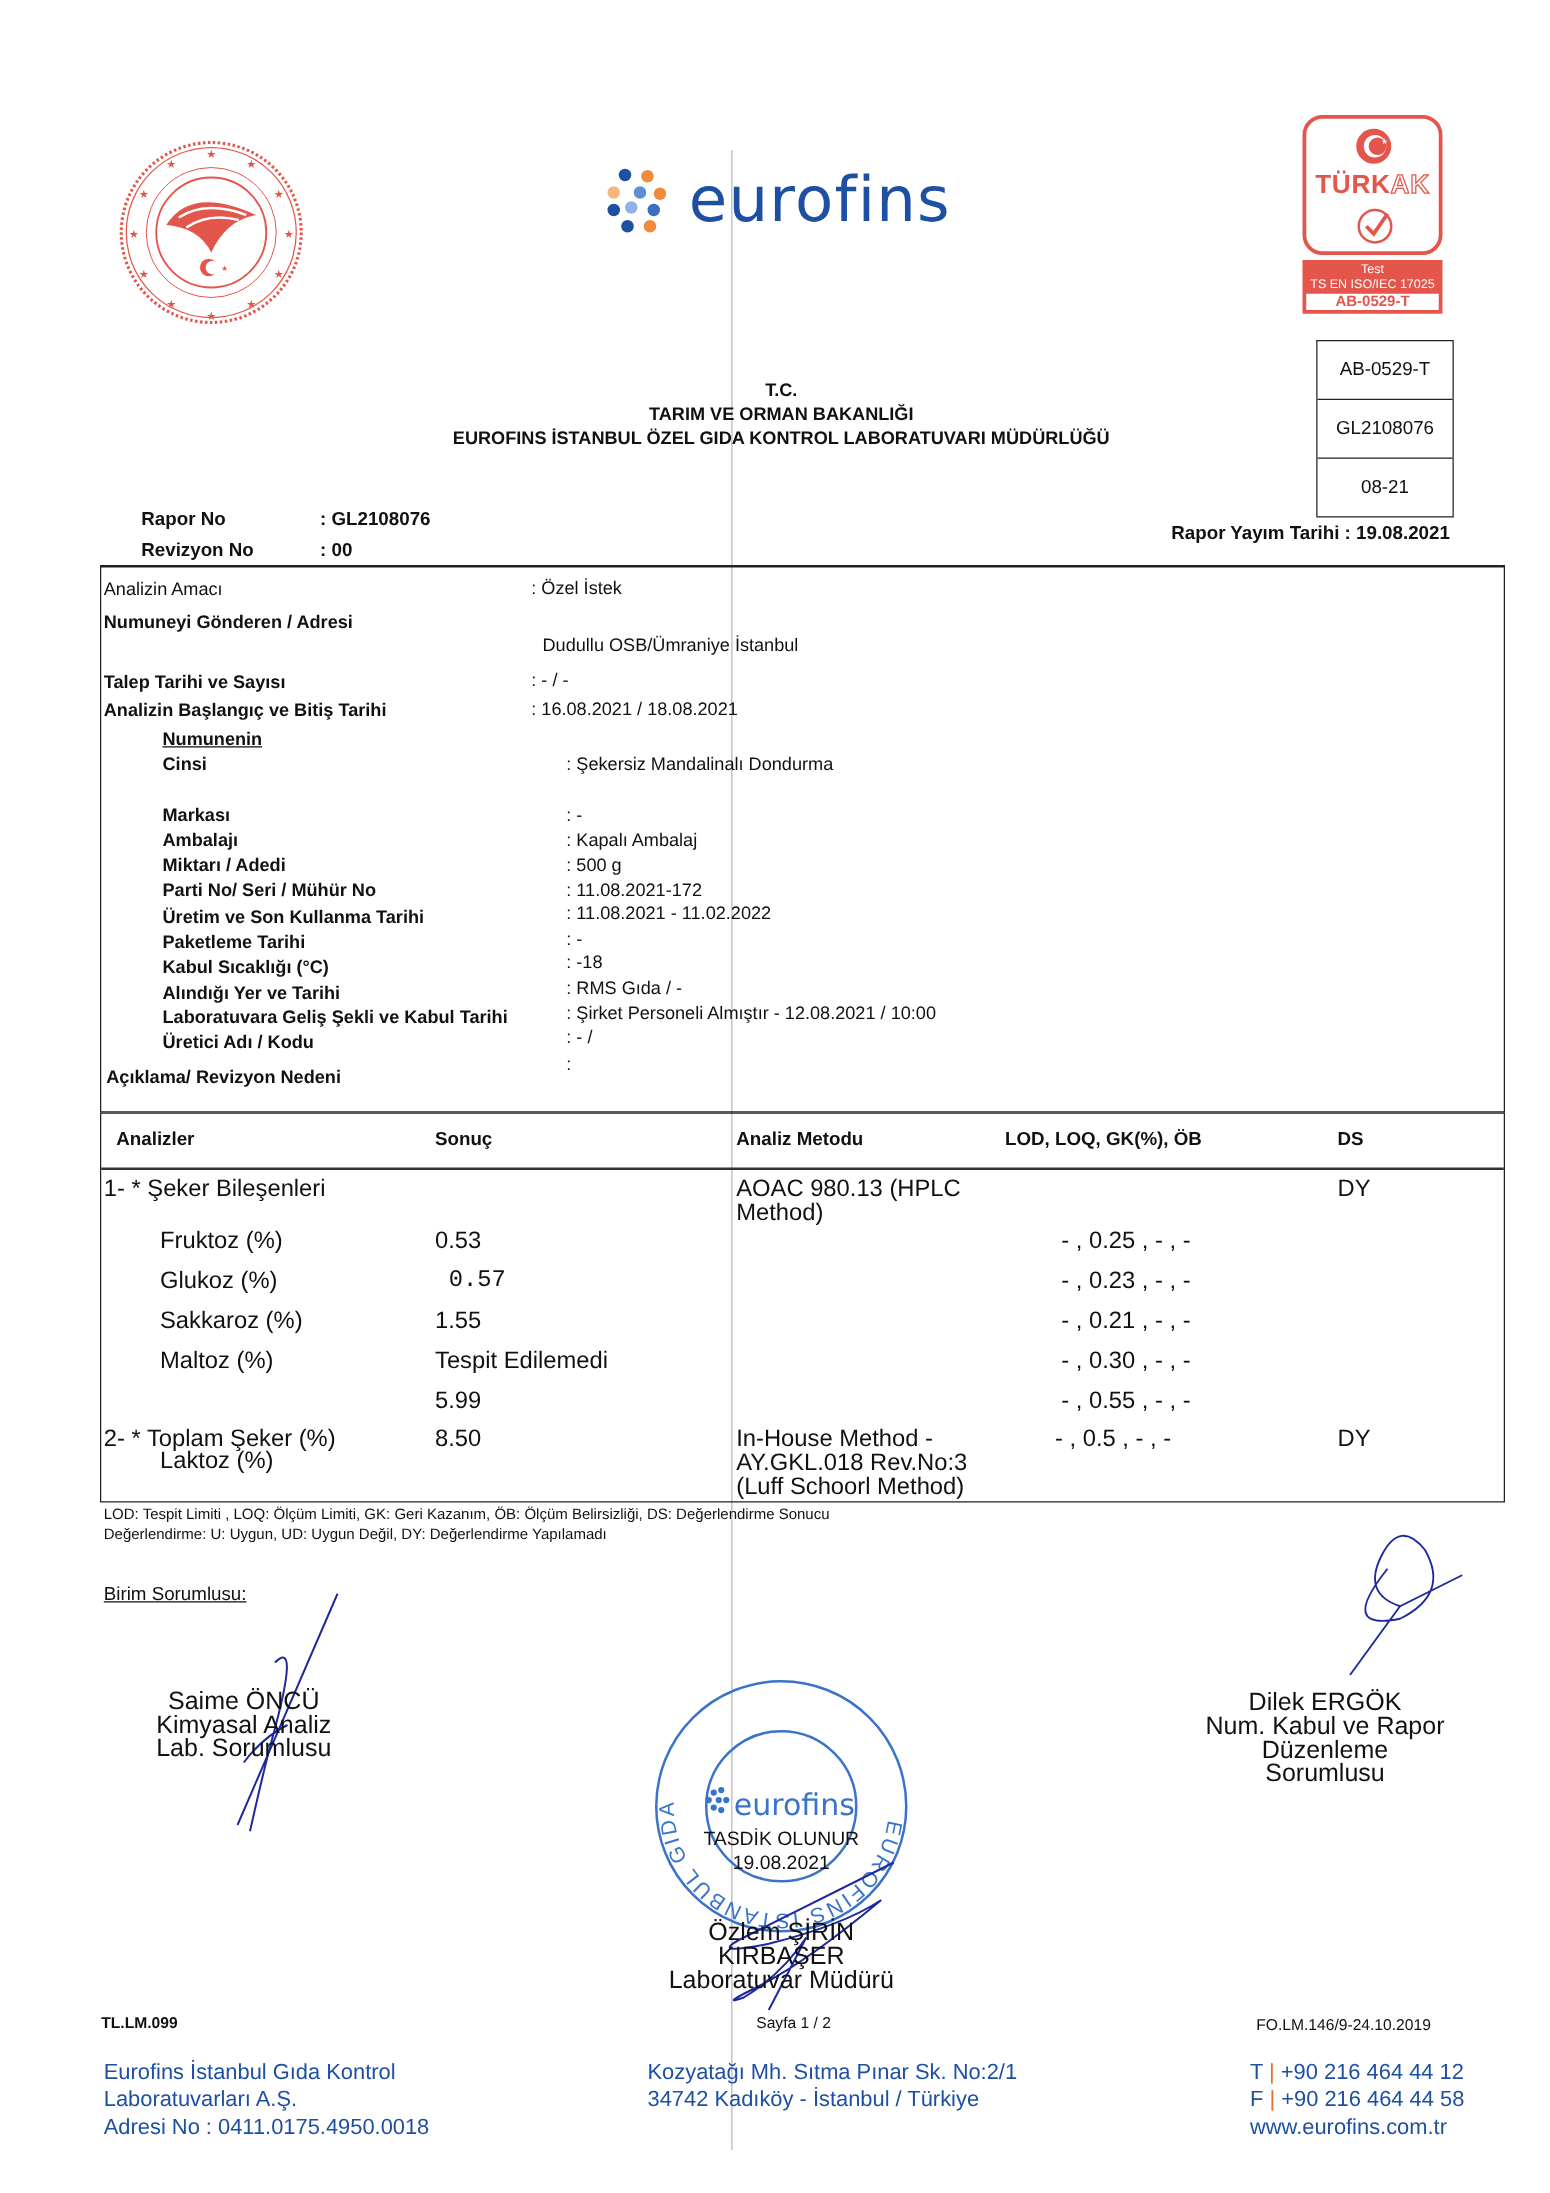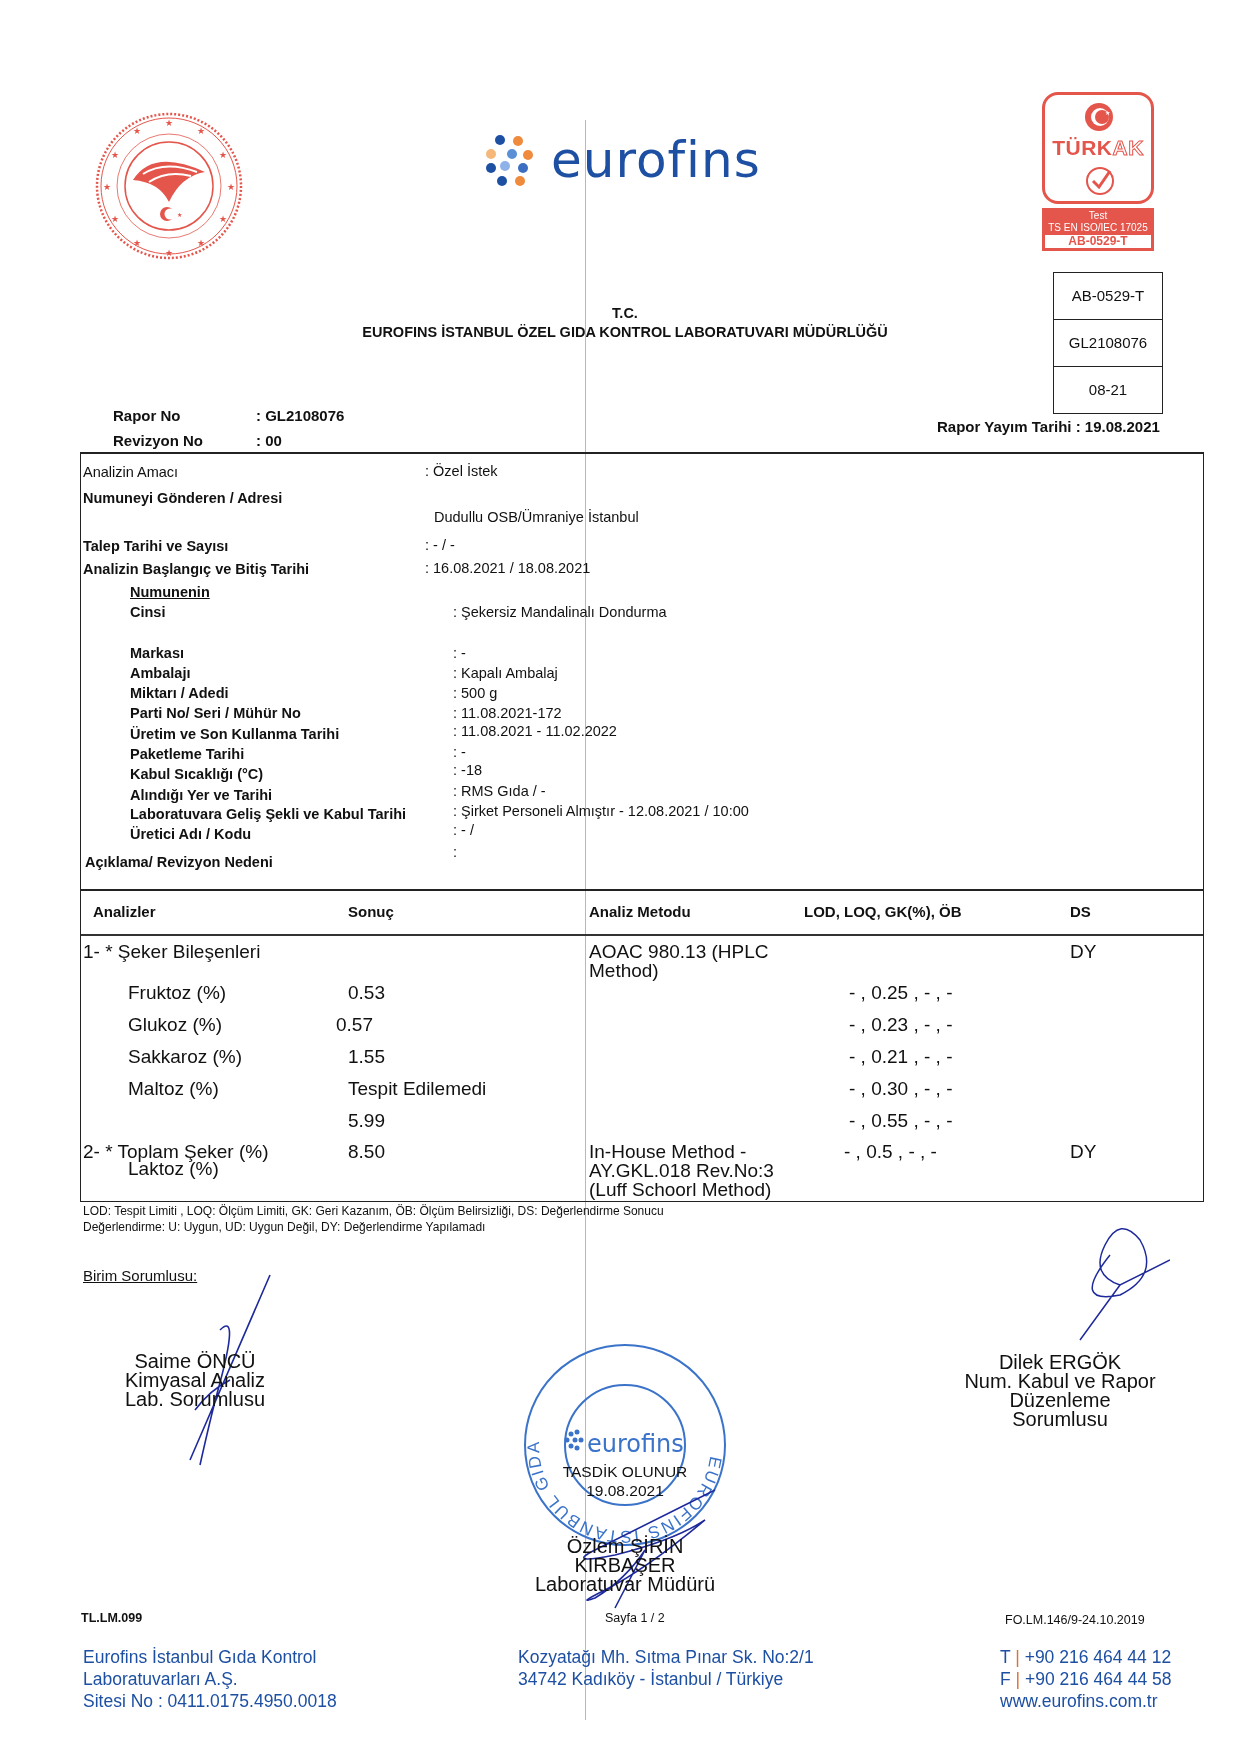--- a/index.html
+++ b/index.html
@@ -123,20 +123,21 @@
 </div>
 
 <div class="abs codebox" style="top:272px;">
   <div>AB-0529-T</div>
   <div>GL2108076</div>
   <div>08-21</div>
 </div>
 
 <div class="abs titles">
   <div>T.C.</div>
+  <div>TARIM VE ORMAN BAKANLIĞI</div>
   <div>EUROFINS İSTANBUL ÖZEL GIDA KONTROL LABORATUVARI MÜDÜRLÜĞÜ</div>
 </div>
 
 <div class="abs meta-label" style="left:113px;top:407px;">Rapor No</div>
 <div class="abs meta-val" style="left:256px;top:407px;">: GL2108076</div>
 <div class="abs meta-label" style="left:113px;top:432px;">Revizyon No</div>
 <div class="abs meta-val" style="left:256px;top:432px;">: 00</div>
 <div class="abs meta-val" style="left:937px;top:418px;">Rapor Yayım Tarihi : 19.08.2021</div>
 
 <div class="abs infobox">
@@ -206,21 +207,21 @@
     <div class="cell" style="left:989px;top:51px;">DY</div>
   </div>
 
   <div>
     <div class="cell" style="left:47px;top:92px;">Fruktoz (%)</div>
     <div class="cell" style="left:267px;top:92px;">0.53</div>
     <div class="cell" style="left:768px;top:92px;">- , 0.25 , - , -</div>
   </div>
   <div>
     <div class="cell" style="left:47px;top:124px;">Glukoz (%)</div>
-    <div class="cell" style="left:255px;top:124px;">0.57</div>
+    <div class="cell" style="left:278px;top:124px;font-family:Liberation Mono, monospace;">0.57</div>
     <div class="cell" style="left:768px;top:124px;">- , 0.23 , - , -</div>
   </div>
   <div>
     <div class="cell" style="left:47px;top:156px;">Sakkaroz (%)</div>
     <div class="cell" style="left:267px;top:156px;">1.55</div>
     <div class="cell" style="left:768px;top:156px;">- , 0.21 , - , -</div>
   </div>
   <div>
     <div class="cell" style="left:47px;top:188px;">Maltoz (%)</div>
     <div class="cell" style="left:267px;top:188px;">Tespit Edilemedi</div>
@@ -300,21 +301,21 @@
   <div>Laboratuvar Müdürü</div>
 </div>
 
 <div class="abs footer-small" style="left:81px;top:1611px;font-weight:bold;">TL.LM.099</div>
 <div class="abs footer-small" style="left:605px;top:1611px;">Sayfa 1 / 2</div>
 <div class="abs footer-small" style="left:1005px;top:1613px;">FO.LM.146/9-24.10.2019</div>
 
 <div class="abs footer-blue" style="left:83px;top:1646px;">
   <div>Eurofins İstanbul Gıda Kontrol</div>
   <div>Laboratuvarları A.Ş.</div>
-  <div>Sitesi No : 0411.0175.4950.0018</div>
+  <div>Adresi No : 0411.0175.4950.0018</div>
 </div>
 <div class="abs footer-blue" style="left:518px;top:1646px;">
   <div>Kozyatağı Mh. Sıtma Pınar Sk. No:2/1</div>
   <div>34742  Kadıköy - İstanbul / Türkiye</div>
 </div>
 <div class="abs footer-blue" style="left:1000px;top:1646px;">
   <div><span>T</span> <span class="pipe">|</span> <span>+90 216 464 44 12</span></div>
   <div><span>F</span> <span class="pipe">|</span> <span>+90 216 464 44 58</span></div>
   <div>www.eurofins.com.tr</div>
 </div>

